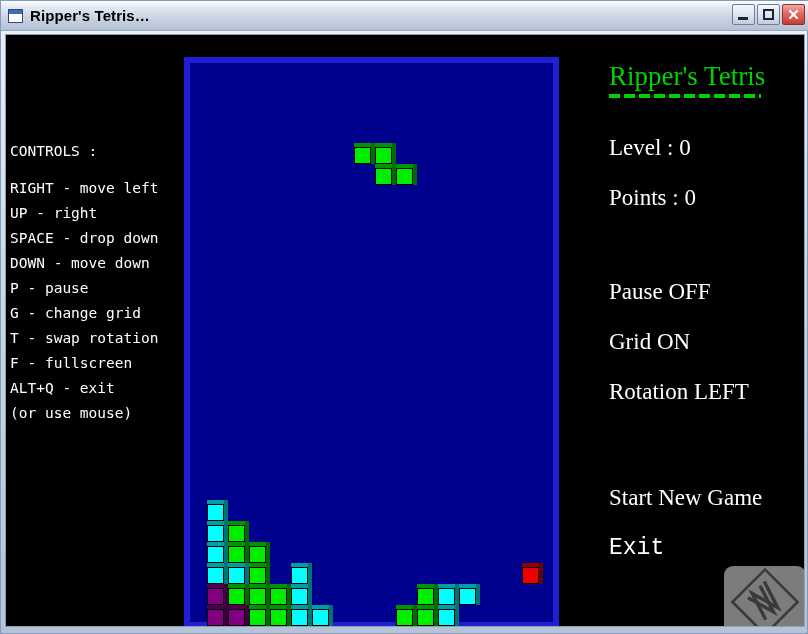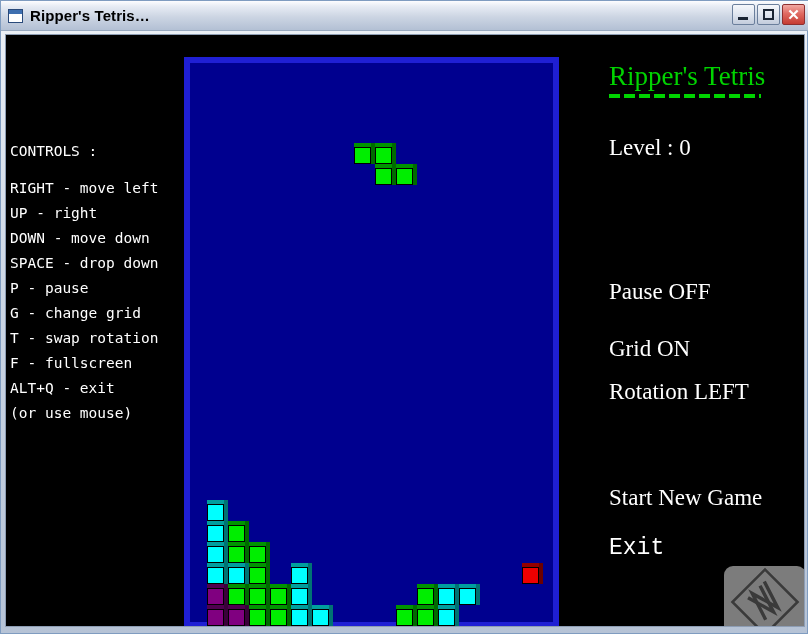--- a/index.html
+++ b/index.html
@@ -62,21 +62,21 @@
            font-family:"Liberation Serif", serif; color:#ffffff;text-align:center; }
   .g-title { position:absolute; left:7px; top:26px; font-size:27px; color:#00d400;
              white-space:nowrap; }
   .g-underline { position:absolute; left:7px; top:59px; width:152px; height:4px;
                  background:repeating-linear-gradient(to right,#00d400 0 11px,transparent 11px 15px); }
 
   .p-line { position:absolute; left:7px; font-size:23px; white-space:nowrap; }
   .l-level { top:100px; }
   .l-points{ top:150px; }
   .l-pause { top:244px; }
-  .l-grid  { top:294px;margin-top:7px; }
+  .l-grid  { top:294px; }
   .l-rot   { top:344px; }
   .l-new   { top:450px; }
   .l-exit  { top:500px;font-family:Liberation Mono, monospace; }
 
   
   .wm { position:absolute; left:718px; top:531px; width:82px; height:94px;
         background:#7c7c7c; border-radius:9px; overflow:hidden; }
 </style>
 </head>
 <body>
@@ -95,21 +95,21 @@
         </div>
       <div class="btn close">
           <div class="close-g">✕</div>
         </div>
     </div>
   </div>
 
   <div class="canvas-frame">
     <div class="canvas" id="canvas">
 
-      <div class="controls" id="controls"><div>CONTROLS :</div><div class="gap"></div><div>RIGHT - move left</div><div>UP - right</div><div>DOWN - move down</div><div>SPACE - drop down</div><div>P - pause</div><div>G - change grid</div><div>T - swap rotation</div><div>F - fullscreen</div><div>ALT+Q - exit</div><div>(or use mouse)</div></div>
+      <div class="controls" id="controls"><div>CONTROLS :</div><div class="gap"></div><div>RIGHT - move left</div><div>UP - right</div><div>SPACE - drop down</div><div>DOWN - move down</div><div>P - pause</div><div>G - change grid</div><div>T - swap rotation</div><div>F - fullscreen</div><div>ALT+Q - exit</div><div>(or use mouse)</div></div>
 
       <div class="board-border">
         <div class="board" id="board">
             <div class="blk" style="left: 17px; top: 437px;">
               <div class="top" style="background: rgb(0, 158, 158);"></div>
               <div class="side" style="background: rgb(0, 115, 115);"></div>
               <div class="face" style="background: rgb(0, 255, 255);"></div>
             </div>
             <div class="blk" style="left: 17px; top: 458px;">
               <div class="top" style="background: rgb(0, 158, 158);"></div>
@@ -266,20 +266,21 @@
               <div class="side" style="background: rgb(0, 107, 0);"></div>
               <div class="face" style="background: rgb(0, 238, 0);"></div>
             </div>
           </div>
       </div>
 
       <div class="panel">
         <div class="g-title">Ripper's Tetris</div>
         <div class="g-underline"></div>
         <div class="p-line l-level">Level : 0</div>
+        <div class="p-line l-points">Points : 0</div>
         <div class="p-line l-pause">Pause OFF</div>
         <div class="p-line l-grid">Grid ON</div>
         <div class="p-line l-rot">Rotation LEFT</div>
         <div class="p-line l-new">Start New Game</div>
         <div class="p-line l-exit">Exit</div>
       </div>
 
       <div class="wm">
         <svg width="82" height="74" viewBox="0 0 82 74">
           <g transform="translate(41,36) rotate(45)" fill="none" stroke="#3a3a3a" stroke-width="2.6">

